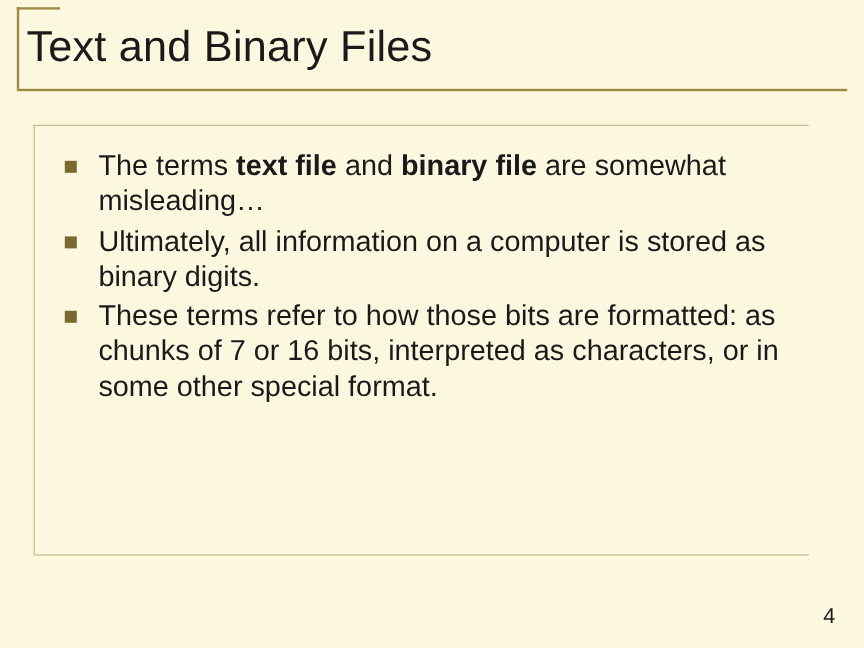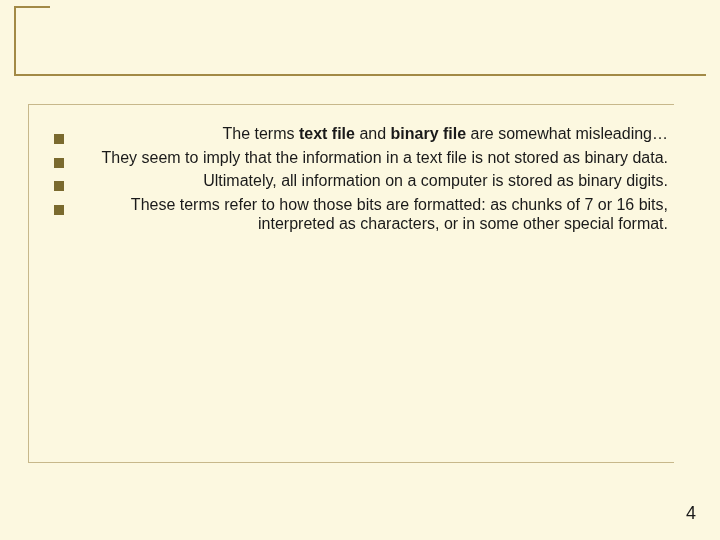--- a/index.html
+++ b/index.html
@@ -79,24 +79,23 @@
     right: 52px;
   }
   ul.points {
     list-style: none;
     margin: 0;
     padding: 0;
   }
   ul.points li {
     position: relative;
     padding-left: 32px;
-    font-size: 16px;
+    font-size: 24px;
     line-height: 1.22;
     margin-bottom: 4px;
-    text-align: right;
   }
   ul.points li::before {
     content: "";
     position: absolute;
     left: 4px;
     top: 10px;
     width: 10px;
     height: 10px;
     background: #7a6a2e;
   }
@@ -109,34 +108,32 @@
   }
 </style>
 </head>
 <body>
 
 <div class="slide">
 
   <div class="title-rule-top"></div>
   <div class="title-rule-left"></div>
 
+  <div class="title">Text and Binary Files</div>
 
   <div class="title-rule-under"></div>
 
   <div class="body-frame-top"></div>
   <div class="body-frame-left"></div>
   <div class="body-frame-bottom"></div>
 
   <div class="content">
     <ul class="points">
       <li>
         <span>The terms </span><span class="b">text file</span><span> and </span><span class="b">binary file</span><span> are somewhat misleading…</span>
-      </li>
-      <li>
-        <span>They seem to imply that the information in a text file is not stored as binary data.</span>
       </li>
       <li>
         <span>Ultimately, all information on a computer is stored as binary digits.</span>
       </li>
       <li>
         <span>These terms refer to how those bits are formatted: as chunks of 7 or 16 bits, interpreted as characters, or in some other special format.</span>
       </li>
     </ul>
   </div>
 

